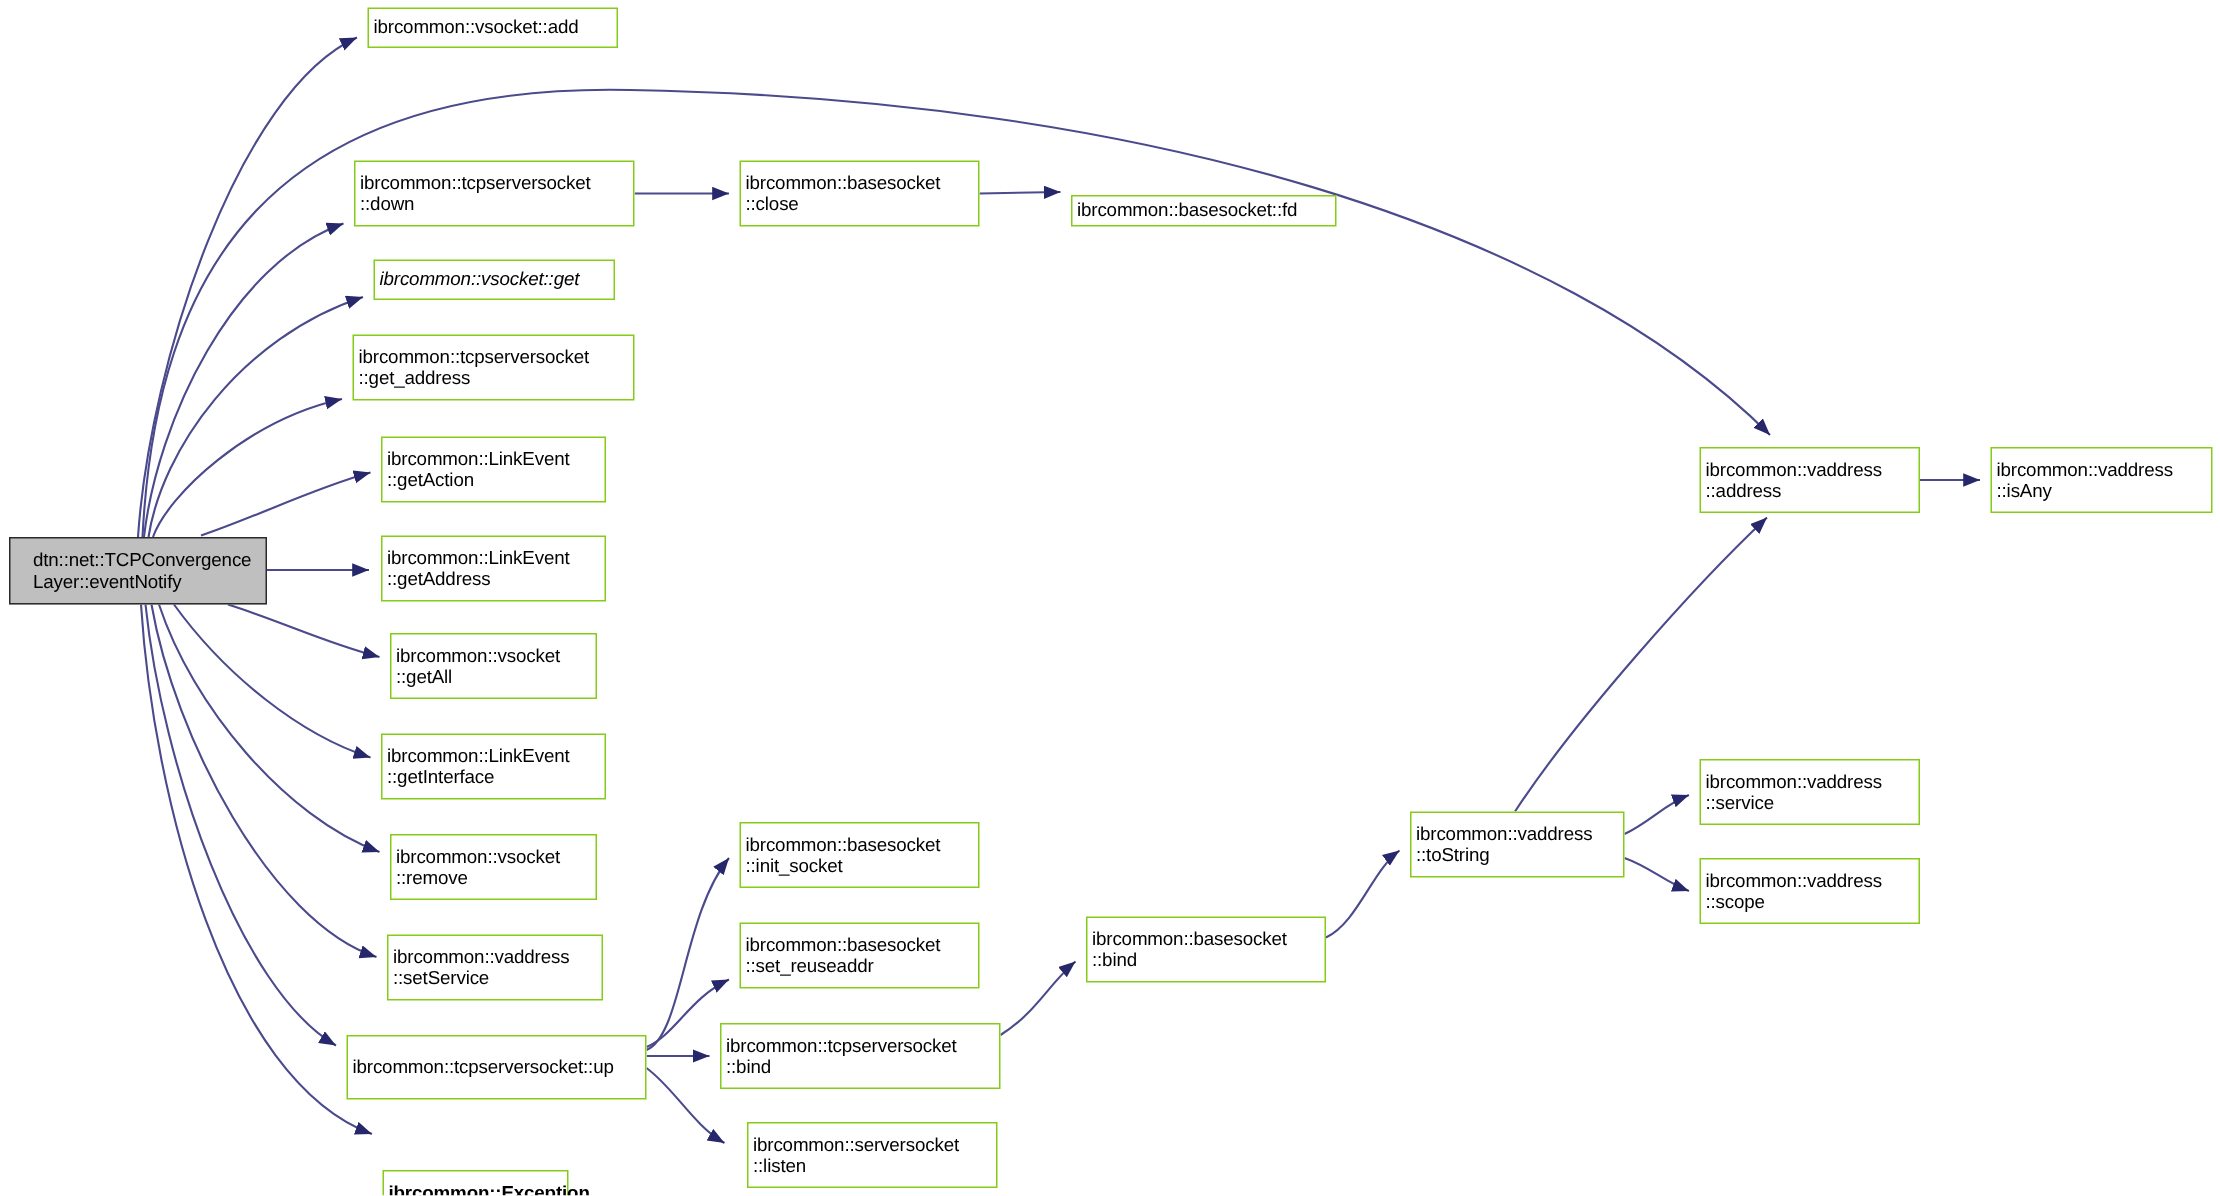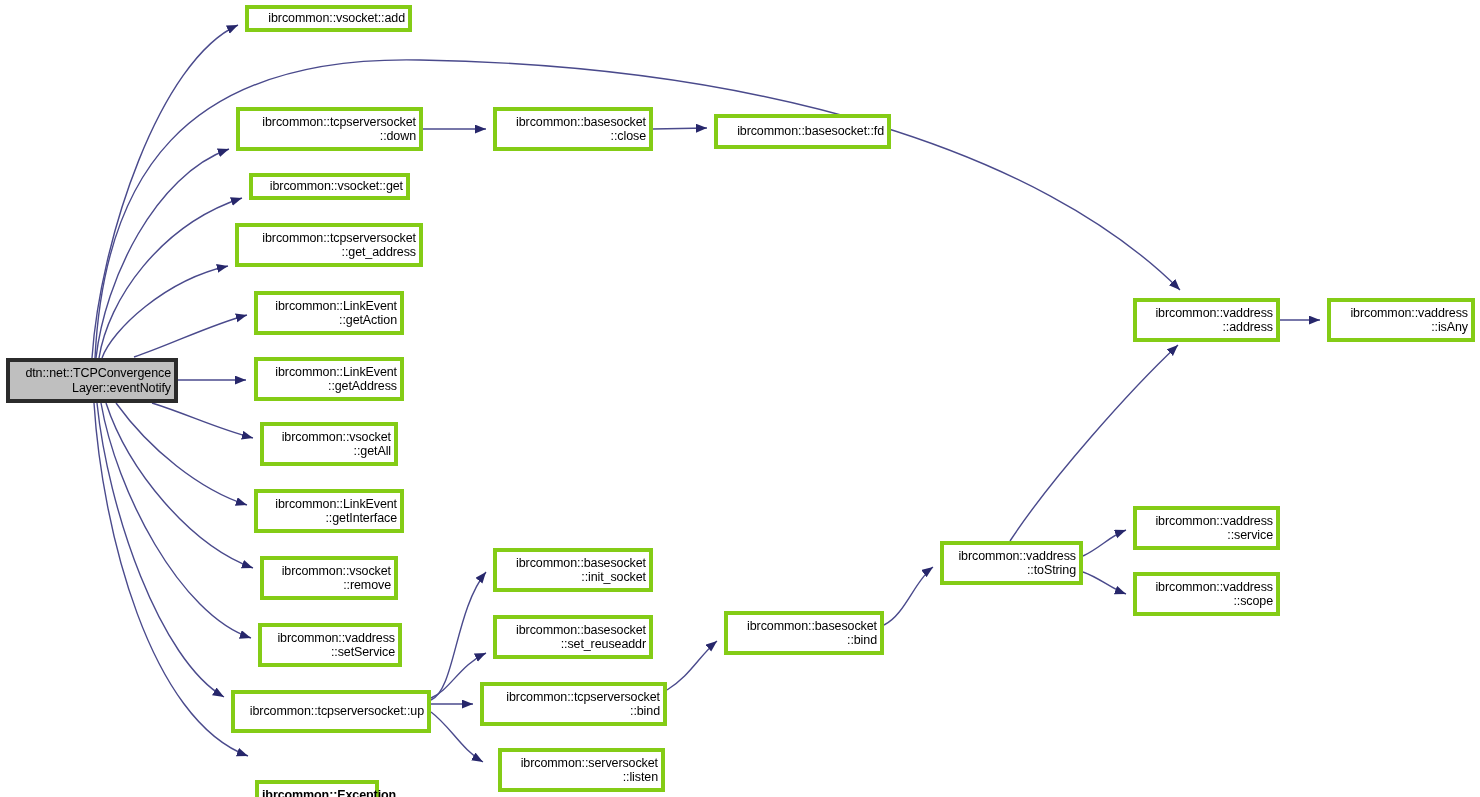--- a/index.html
+++ b/index.html
@@ -22,36 +22,37 @@
     position: absolute;
     left: 0;
     top: 0;
     width: 1480px;
     height: 797px;
     pointer-events: none;
   }
   .node {
     position: absolute;
     box-sizing: border-box;
-    border: 4px solid #84cc16;
+    border: 1px solid #84cc16;
     background: #ffffff;
     color: #000000;
     font-size: 12.5px;
     line-height: 14.5px;
     display: flex;
     align-items: center;
     justify-content: center;
-    text-align: right;
+    text-align: left;
     white-space: pre-line;
     letter-spacing: -0.1px;
     z-index: 5;
   }
   .node.root {
     background: #bfbfbf;
     border-color: #2b2b2b;
+    padding-left: 12px;
   }
   .node-label {
     display: block;
     width: 100%;
     padding: 0 3px;
     box-sizing: border-box;
   }
 </style>
 </head>
 <body>
@@ -90,41 +91,41 @@
         <path d="M 1083,572 C 1100,578 1110,588 1126,594" marker-end="url(#arrow)" stroke="#4a4a8c"></path>
         <path d="M 1280,320 L 1320,320" marker-end="url(#arrow)" stroke="#4a4a8c"></path>
       </g>
   </svg>
   <div id="node-layer">
       <div class="node root" style="left: 6px; top: 358px; width: 172px; height: 45px;"><span class="node-label">dtn::net::TCPConvergence
 Layer::eventNotify</span></div>
       <div class="node" style="left: 245px; top: 5px; width: 167px; height: 27px;"><span class="node-label">ibrcommon::vsocket::add</span></div>
       <div class="node" style="left: 236px; top: 107px; width: 187px; height: 44px;"><span class="node-label">ibrcommon::tcpserversocket
 ::down</span></div>
-      <div class="node" style="left: 249px; top: 173px; width: 161px; height: 27px;"><span class="node-label">ibrcommon::vsocket::get</span></div>
+      <div class="node" style="left: 249px; top: 173px; width: 161px; height: 27px; font-style: italic;"><span class="node-label">ibrcommon::vsocket::get</span></div>
       <div class="node" style="left: 235px; top: 223px; width: 188px; height: 44px;"><span class="node-label">ibrcommon::tcpserversocket
 ::get_address</span></div>
       <div class="node" style="left: 254px; top: 291px; width: 150px; height: 44px;"><span class="node-label">ibrcommon::LinkEvent
 ::getAction</span></div>
       <div class="node" style="left: 254px; top: 357px; width: 150px; height: 44px;"><span class="node-label">ibrcommon::LinkEvent
 ::getAddress</span></div>
       <div class="node" style="left: 260px; top: 422px; width: 138px; height: 44px;"><span class="node-label">ibrcommon::vsocket
 ::getAll</span></div>
       <div class="node" style="left: 254px; top: 489px; width: 150px; height: 44px;"><span class="node-label">ibrcommon::LinkEvent
 ::getInterface</span></div>
       <div class="node" style="left: 260px; top: 556px; width: 138px; height: 44px;"><span class="node-label">ibrcommon::vsocket
 ::remove</span></div>
       <div class="node" style="left: 258px; top: 623px; width: 144px; height: 44px;"><span class="node-label">ibrcommon::vaddress
 ::setService</span></div>
       <div class="node" style="left: 231px; top: 690px; width: 200px; height: 43px;"><span class="node-label">ibrcommon::tcpserversocket::up</span></div>
       <div class="node" style="left: 255px; top: 780px; width: 124px; height: 44px; font-weight: bold;"><span class="node-label">ibrcommon::Exception
 ::what</span></div>
       <div class="node" style="left: 493px; top: 107px; width: 160px; height: 44px;"><span class="node-label">ibrcommon::basesocket
 ::close</span></div>
-      <div class="node" style="left: 714px; top: 114px; width: 177px; height: 35px;"><span class="node-label">ibrcommon::basesocket::fd</span></div>
+      <div class="node" style="left: 714px; top: 130px; width: 177px; height: 21px;"><span class="node-label">ibrcommon::basesocket::fd</span></div>
       <div class="node" style="left: 493px; top: 548px; width: 160px; height: 44px;"><span class="node-label">ibrcommon::basesocket
 ::init_socket</span></div>
       <div class="node" style="left: 493px; top: 615px; width: 160px; height: 44px;"><span class="node-label">ibrcommon::basesocket
 ::set_reuseaddr</span></div>
       <div class="node" style="left: 480px; top: 682px; width: 187px; height: 44px;"><span class="node-label">ibrcommon::tcpserversocket
 ::bind</span></div>
       <div class="node" style="left: 498px; top: 748px; width: 167px; height: 44px;"><span class="node-label">ibrcommon::serversocket
 ::listen</span></div>
       <div class="node" style="left: 724px; top: 611px; width: 160px; height: 44px;"><span class="node-label">ibrcommon::basesocket
 ::bind</span></div>

